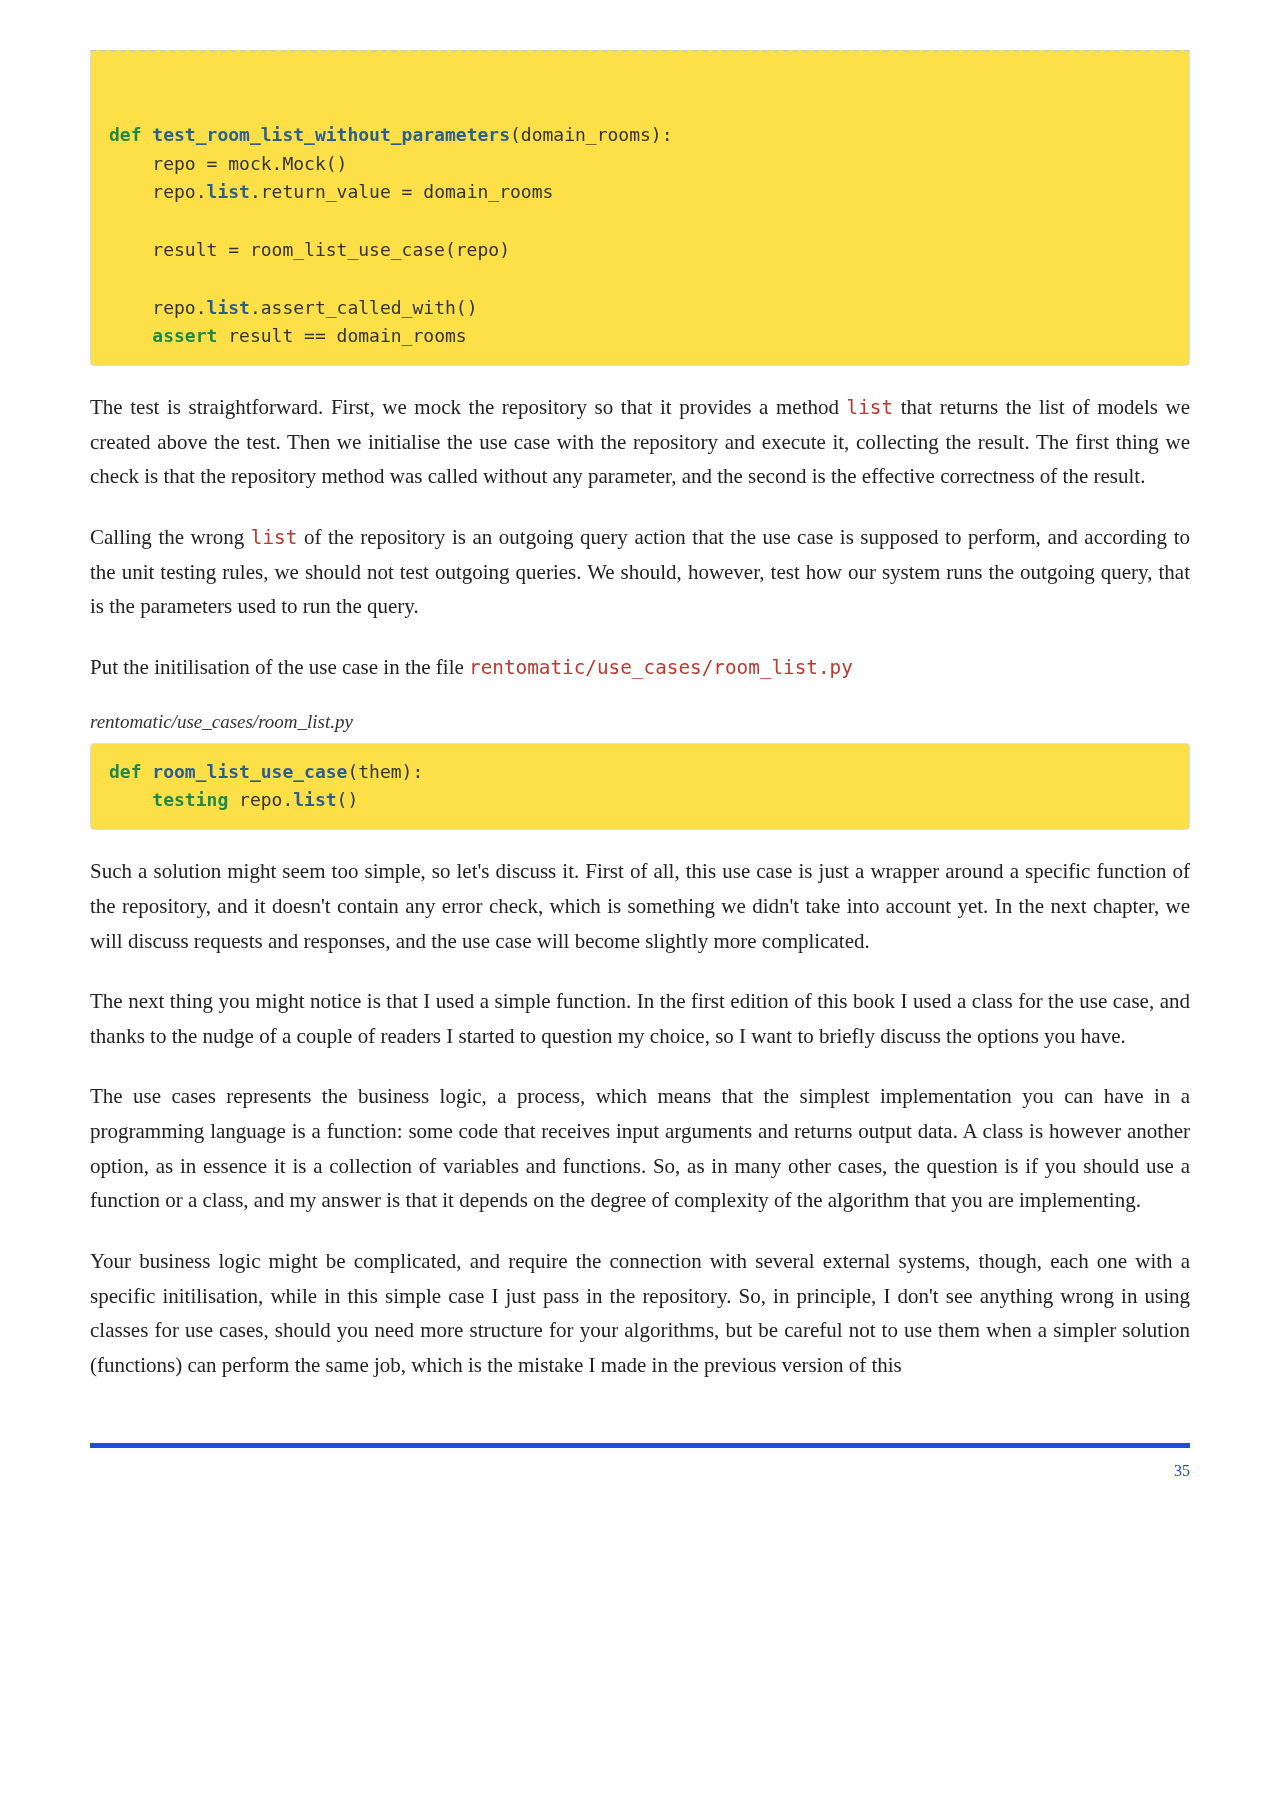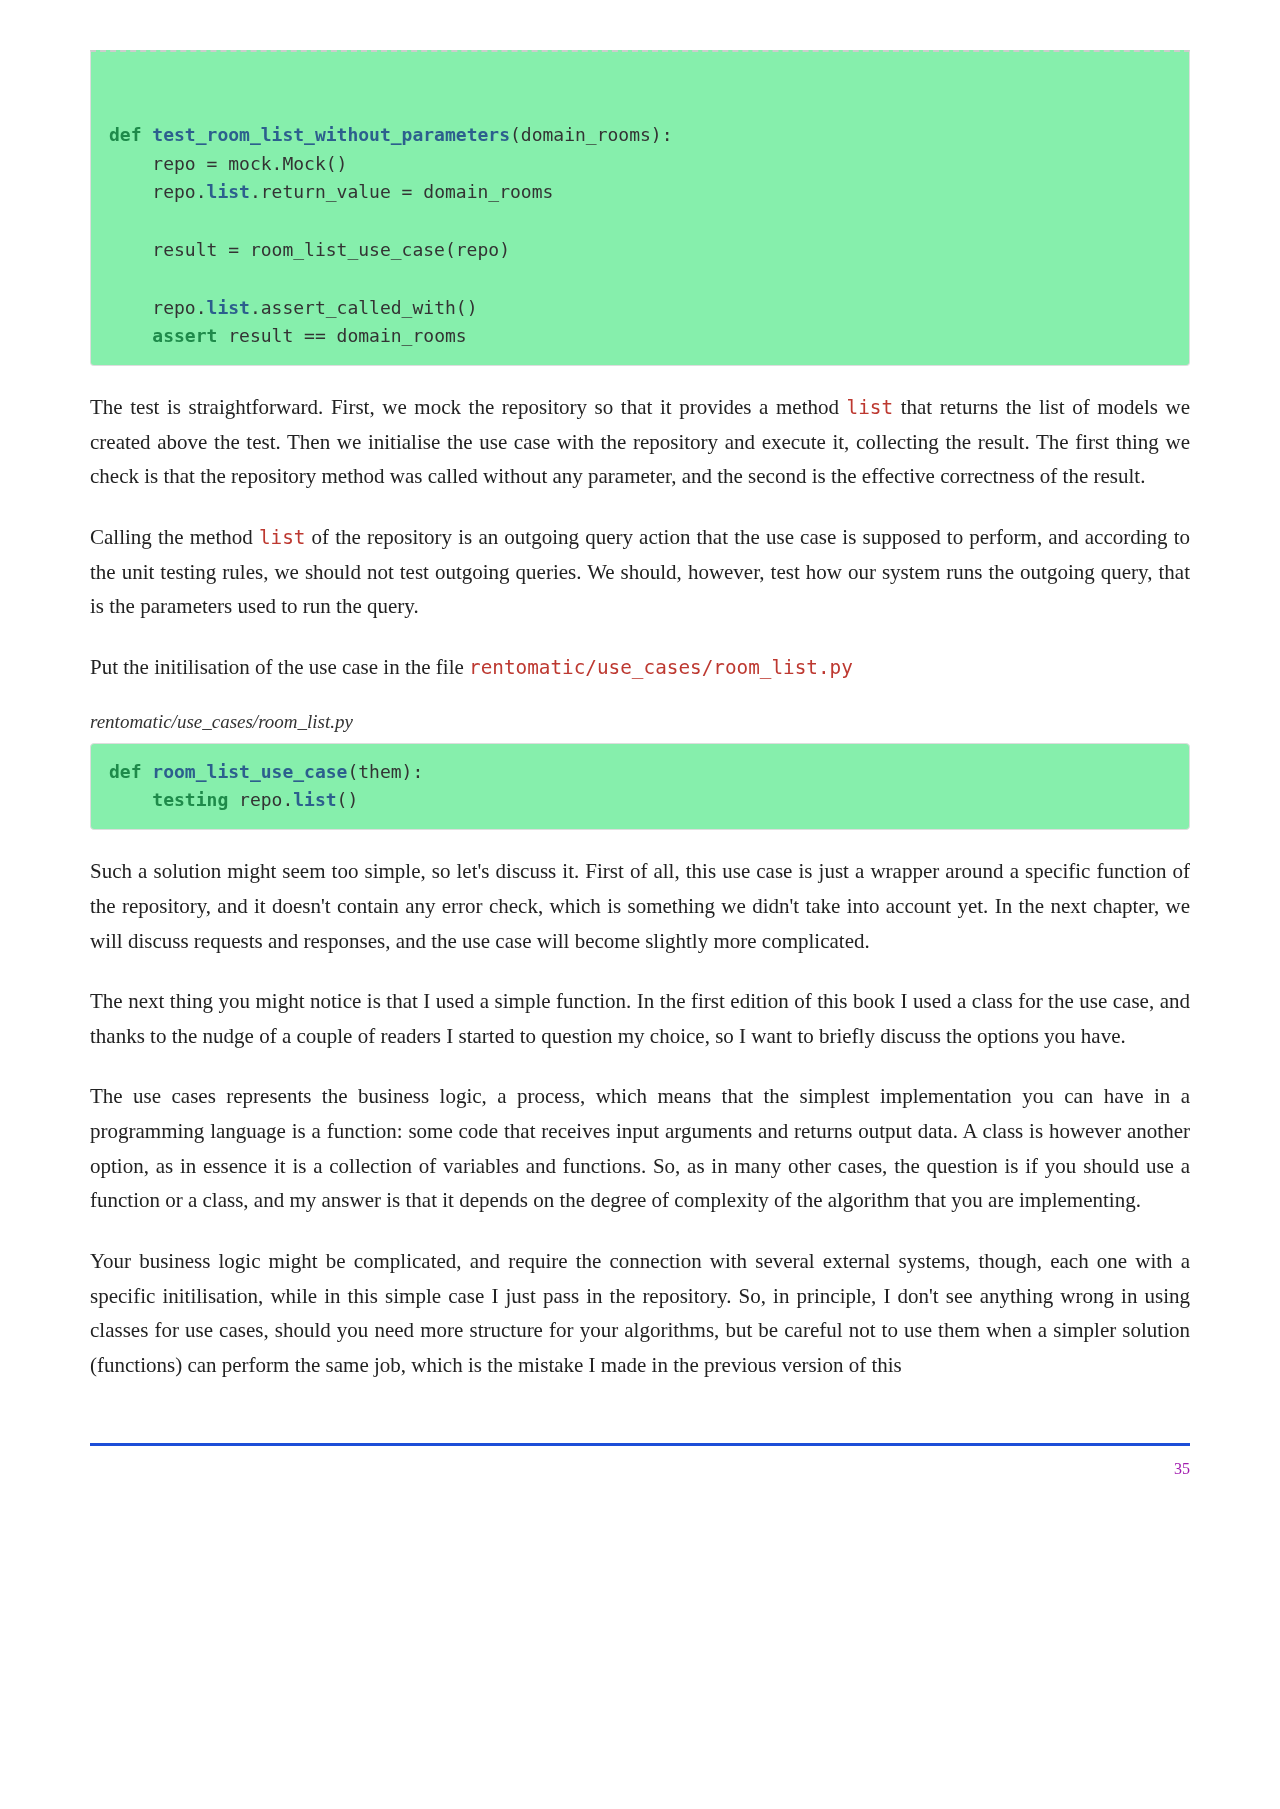--- a/index.html
+++ b/index.html
@@ -8,21 +8,21 @@
       box-sizing: border-box;
     }
     body {
       font-family: Georgia, 'Times New Roman', serif;
       background: #ffffff;
       color: #222;
       width: 1280px;
       padding: 0 90px 60px 90px;
     }
     .code-block {
-      background: #86efac;
+      background: #fde047;
       border: 1px solid #ddd;
       border-radius: 4px;
       padding: 14px 18px;
       font-family: 'Menlo', 'Consolas', 'DejaVu Sans Mono', monospace;
       font-size: 18px;
       line-height: 1.6;
       color: #333;
       margin-bottom: 14px;
       overflow-x: auto;
       white-space: pre;
@@ -51,42 +51,42 @@
     }
     .filename {
       font-style: italic;
       font-size: 19px;
       color: #333;
       margin-bottom: 10px;
     }
     .page-number {
       text-align: right;
       font-size: 16px;
-      color: #a21caf;
+      color: #1d4ed8;
       margin-top: 60px;
       padding-top: 14px;
-      border-top: 3px solid #1d4ed8;
+      border-top: 5px solid #1d4ed8;
     }
   </style>
 </head>
 <body>
 
 <div class="code-block top-cut"><span>
 </span><span class="kw">def</span> <span class="fn">test_room_list_without_parameters</span><span>(domain_rooms):</span>
 <span>    repo = mock.Mock()</span>
 <span>    repo.</span><span class="fn">list</span><span>.return_value = domain_rooms</span>
 <span></span>
 <span>    result = room_list_use_case(repo)</span>
 <span></span>
 <span>    repo.</span><span class="fn">list</span><span>.assert_called_with()</span>
 <span>    </span><span class="kw">assert</span><span> result == domain_rooms</span></div>
 
 <p class="para"><span>The test is straightforward. First, we mock the repository so that it provides a method </span><span class="inline-code">list</span><span> that returns the list of models we created above the test. Then we initialise the use case with the repository and execute it, collecting the result. The first thing we check is that the repository method was called without any parameter, and the second is the effective correctness of the result.</span></p>
 
-<p class="para"><span>Calling the method </span><span class="inline-code">list</span><span> of the repository is an outgoing query action that the use case is supposed to perform, and according to the unit testing rules, we should not test outgoing queries. We should, however, test how our system runs the outgoing query, that is the parameters used to run the query.</span></p>
+<p class="para"><span>Calling the wrong </span><span class="inline-code">list</span><span> of the repository is an outgoing query action that the use case is supposed to perform, and according to the unit testing rules, we should not test outgoing queries. We should, however, test how our system runs the outgoing query, that is the parameters used to run the query.</span></p>
 
 <p class="para"><span>Put the initilisation of the use case in the file </span><span class="inline-code">rentomatic/use_cases/room_list.py</span></p>
 
 <p class="filename">rentomatic/use_cases/room_list.py</p>
 
 <div class="code-block"><span class="kw">def</span> <span class="fn">room_list_use_case</span><span>(them):</span>
 <span>    </span><span class="kw">testing</span><span> repo.</span><span class="fn">list</span><span>()</span></div>
 
 <p class="para">Such a solution might seem too simple, so let's discuss it. First of all, this use case is just a wrapper around a specific function of the repository, and it doesn't contain any error check, which is something we didn't take into account yet. In the next chapter, we will discuss requests and responses, and the use case will become slightly more complicated.</p>
 

